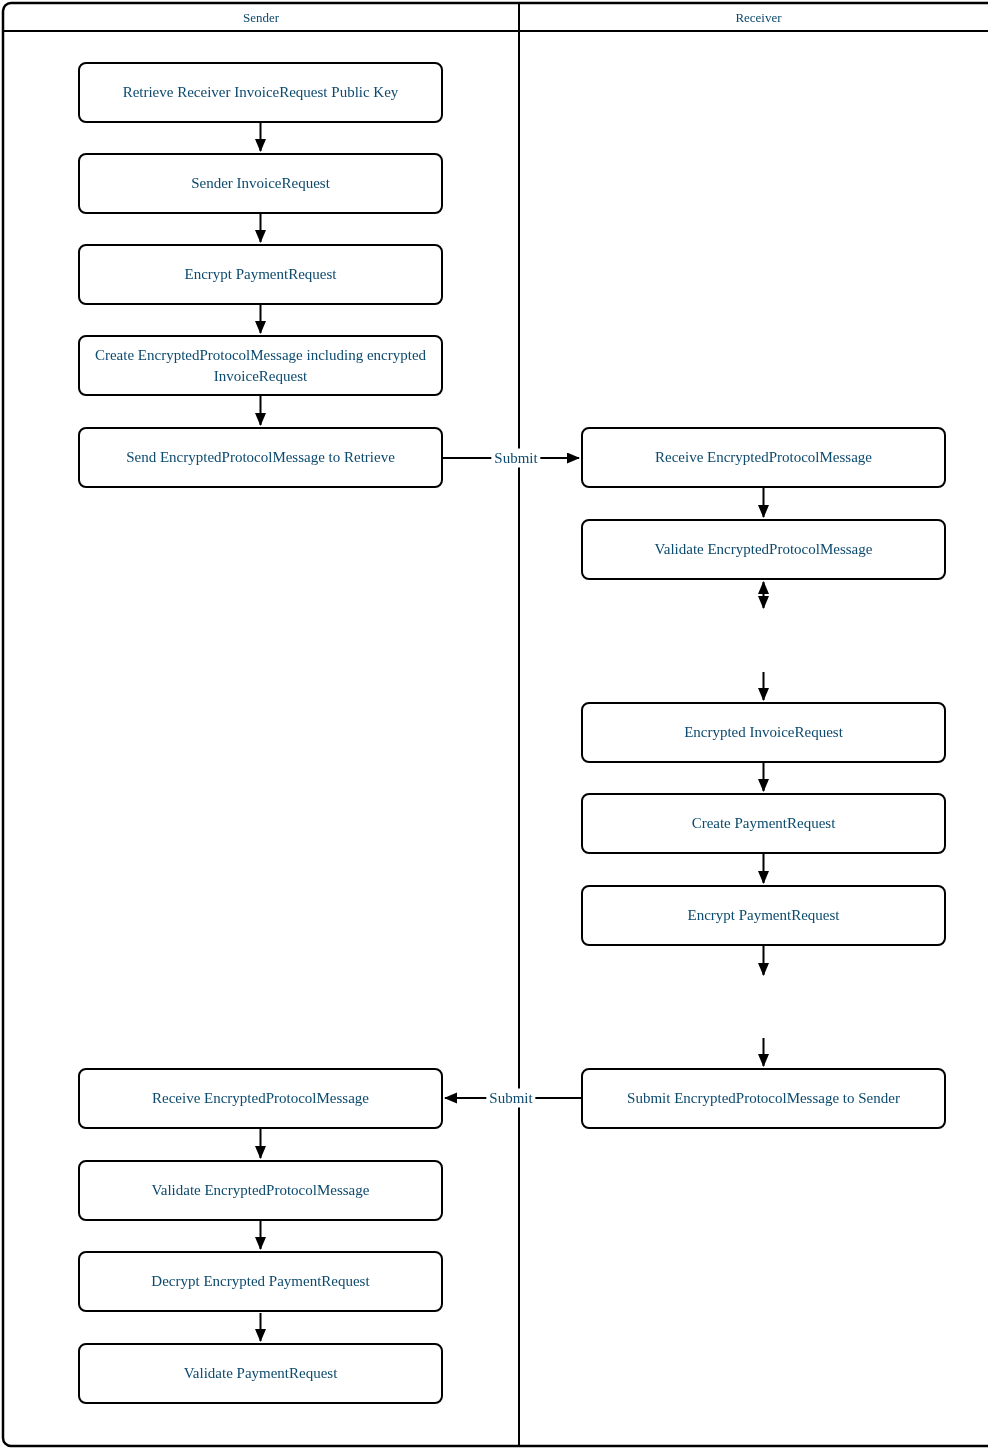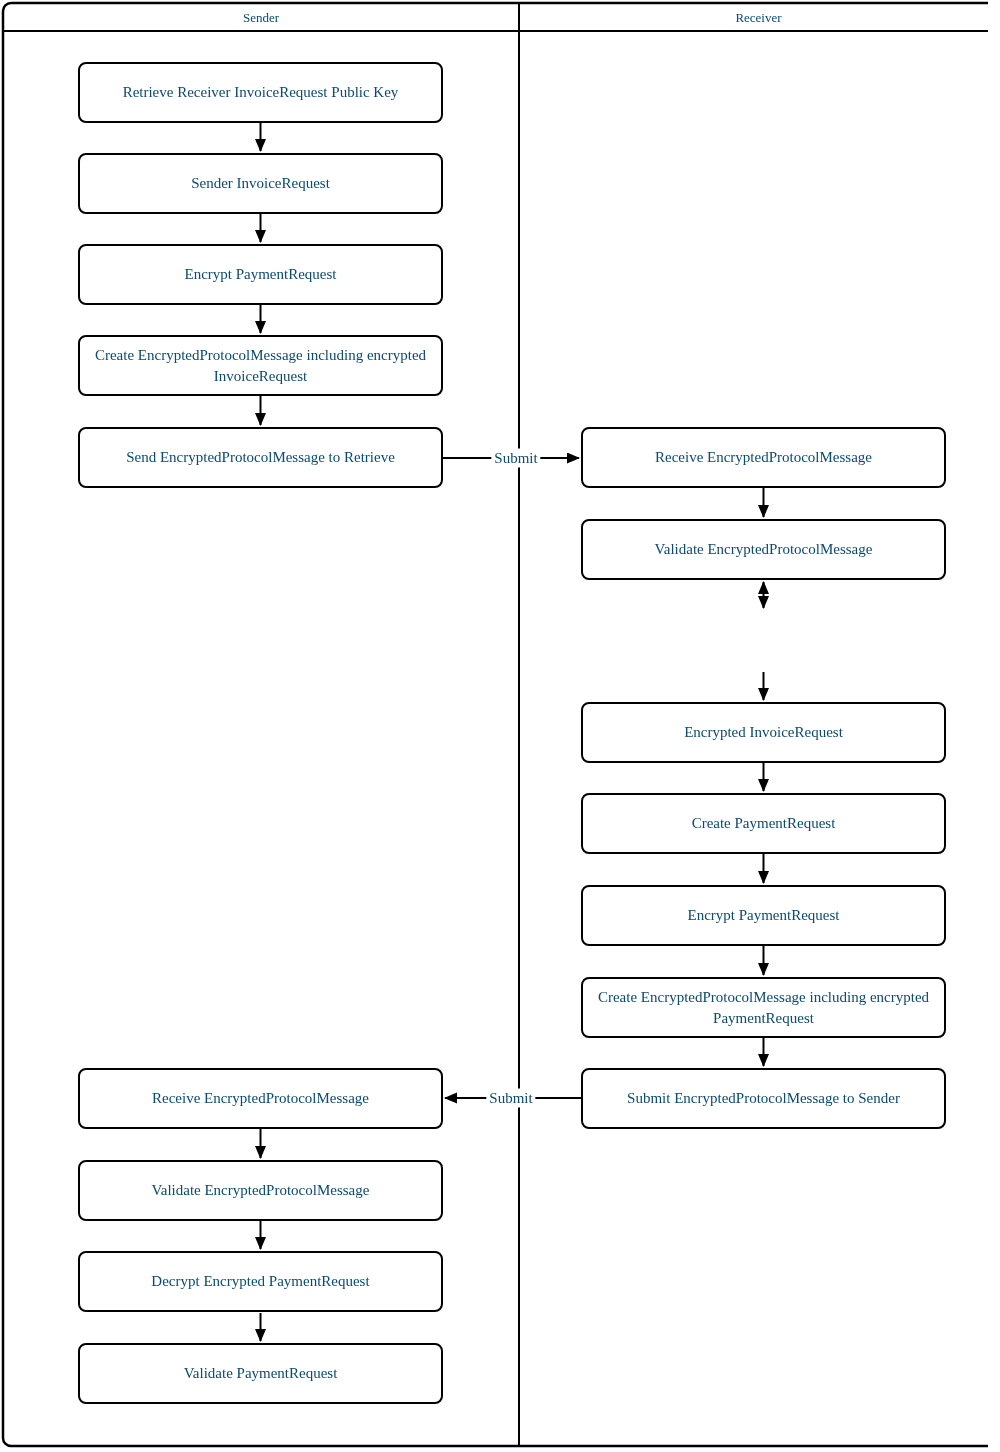--- a/index.html
+++ b/index.html
@@ -127,23 +127,20 @@
     </div>
   <div class="node col-r" style="top:702px;height:61px">
       <span>Encrypted InvoiceRequest</span>
     </div>
   <div class="node col-r" style="top:793px;height:61px">
       <span>Create PaymentRequest</span>
     </div>
   <div class="node col-r" style="top:885px;height:61px">
       <span>Encrypt PaymentRequest</span>
     </div>
-  <div class="node col-r" style="top:977px;height:61px">
-      <span>Create EncryptedProtocolMessage including encrypted PaymentRequest</span>
-    </div>
   <div class="node col-r" style="top:1068px;height:61px">
       <span>Submit EncryptedProtocolMessage to Sender</span>
     </div>
 
   <div class="node col-s" style="top:1068px;height:61px">
       <span>Receive EncryptedProtocolMessage</span>
     </div>
   <div class="node col-s" style="top:1160px;height:61px">
       <span>Validate EncryptedProtocolMessage</span>
     </div>

